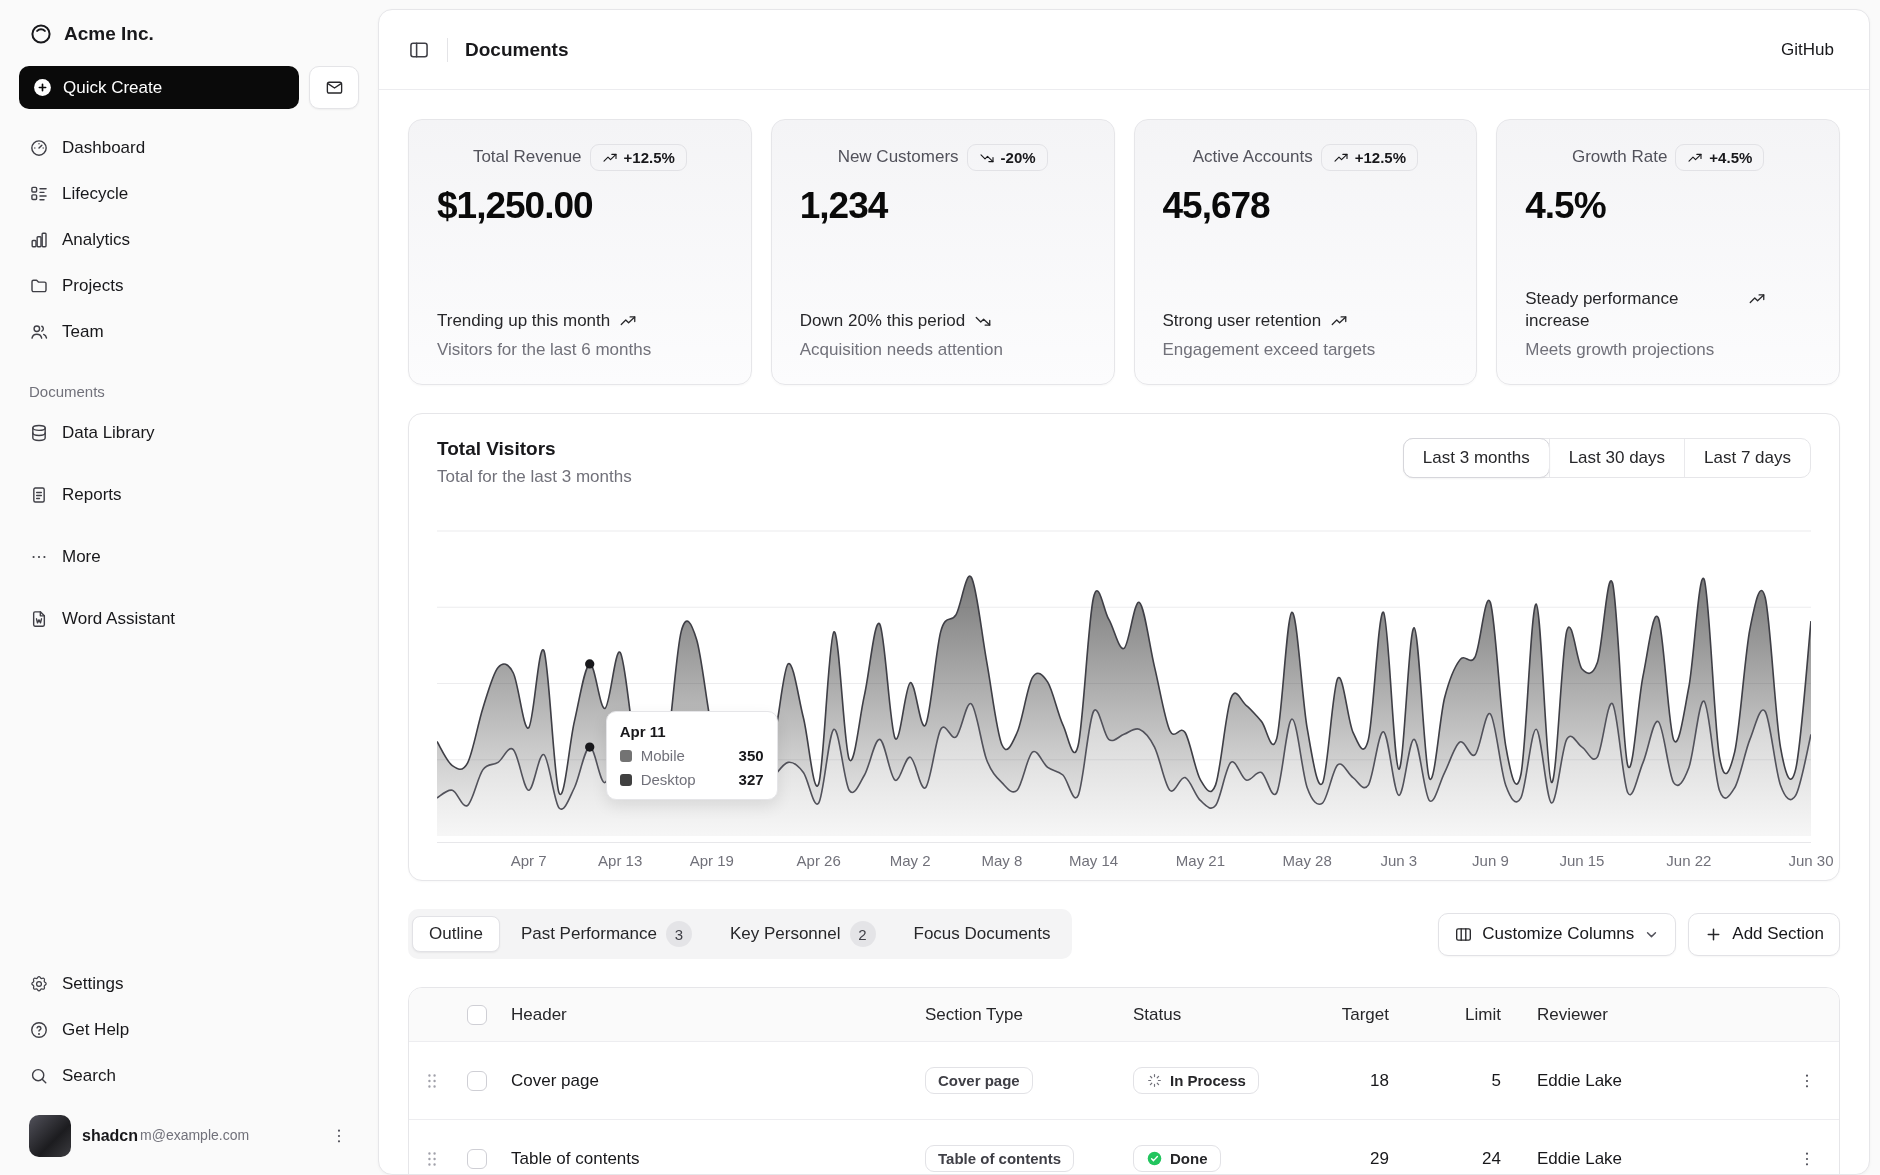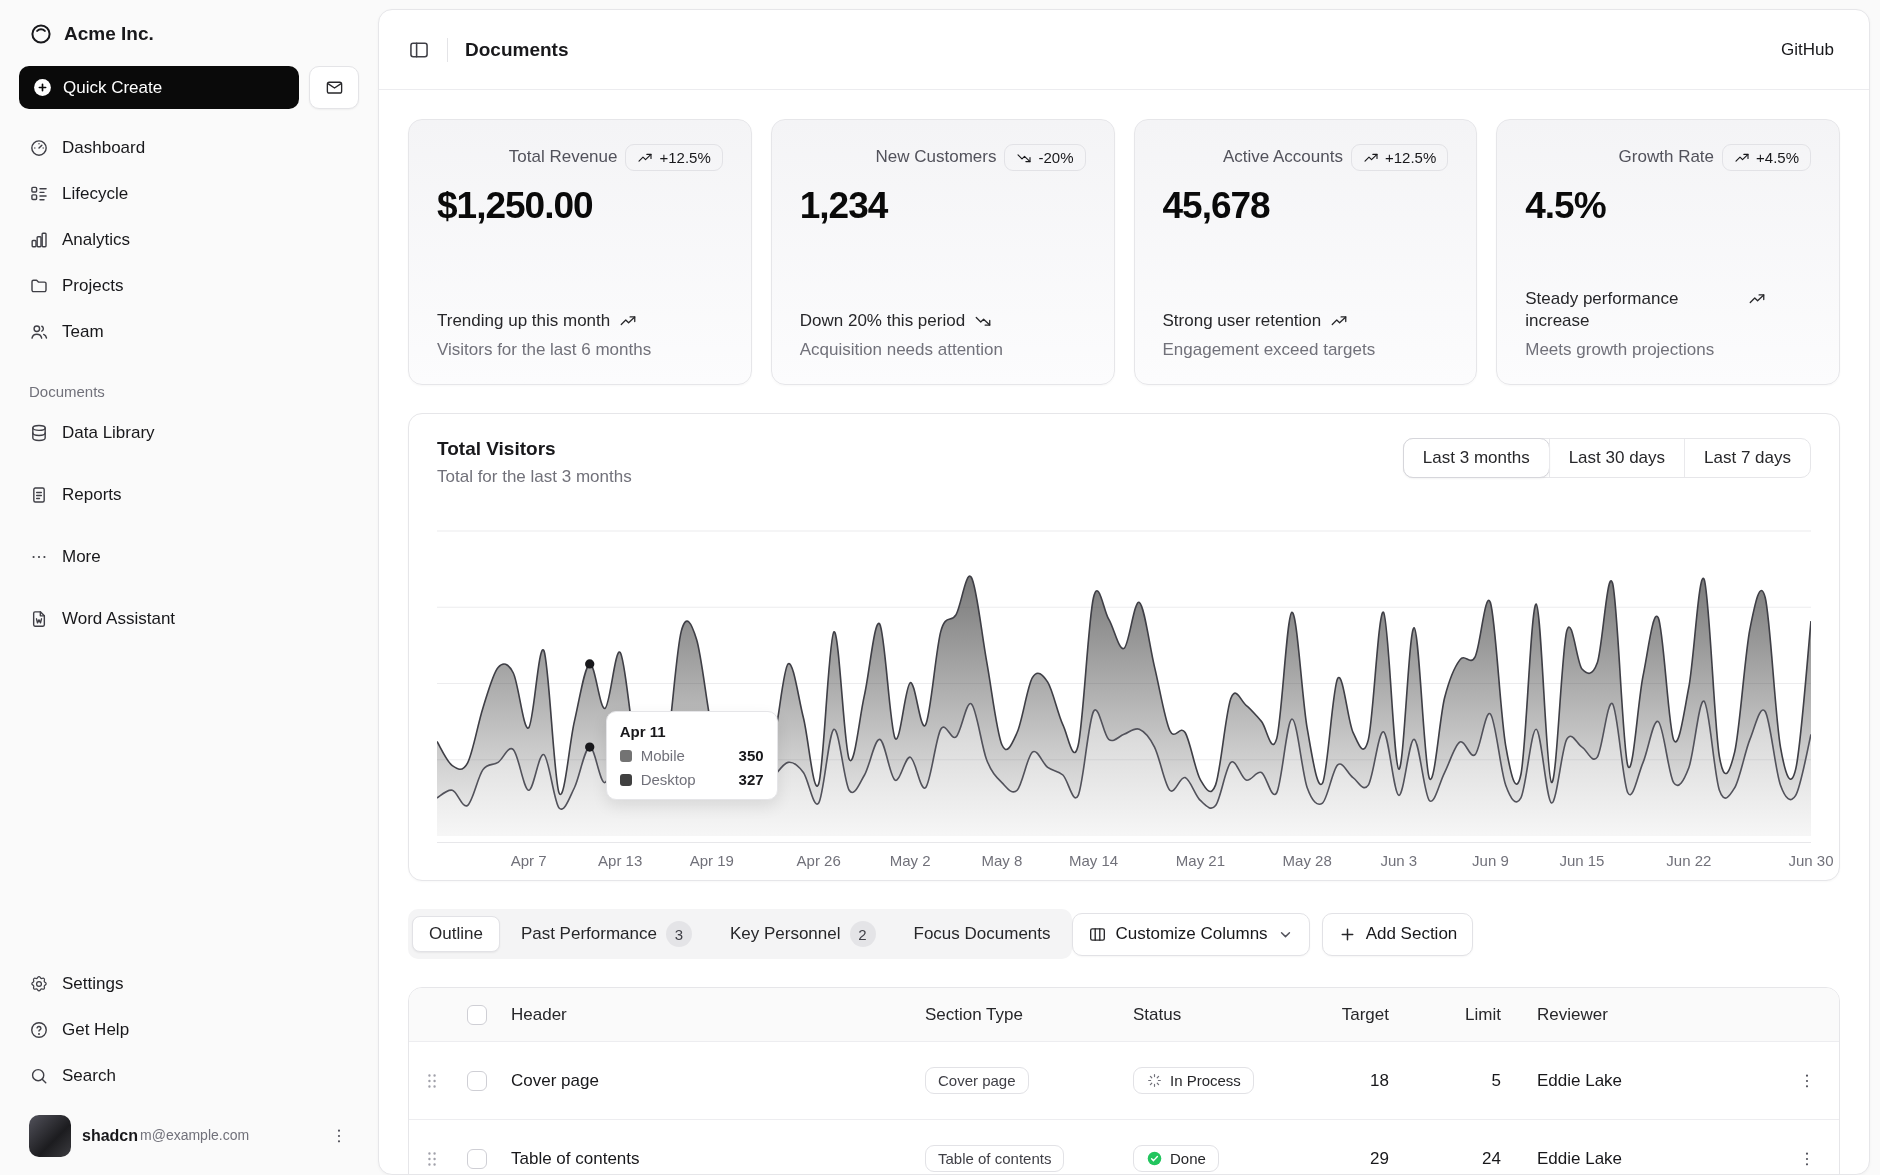--- a/index.html
+++ b/index.html
@@ -63,26 +63,26 @@
   .content { padding:29px; display:flex; flex-direction:column; gap:28px; }
 
   
   .stats { display:grid; grid-template-columns:repeat(4,1fr); gap:19px; }
   .stat-card {
     border:1px solid #e6e6e9; border-radius:14px; padding:24px 28px;
     background:linear-gradient(to top,#fcfcfd,#f4f4f6);
     height:266px; display:flex; flex-direction:column;
     box-shadow:0 1px 2px rgba(0,0,0,.03);
   }
-  .stat-top { display:flex; justify-content:flex-end; align-items:flex-start; gap:8px; }
+  .stat-top { display:flex; justify-content:center; align-items:flex-start; gap:8px; }
   .stat-title { font-size:17px; color:#52525b; padding-top:3px; }
   .badge-pill {
     display:inline-flex; align-items:center; gap:6px;
     border:1px solid #e2e2e6; border-radius:9px; padding:4px 11px;
-    font-size:15px; color:#18181b; background:transparent; white-space:nowrap;
+    font-size:15px; color:#18181b; background:transparent; white-space:nowrap;font-weight:bold;
   }
   .badge-pill .icon { width:16px; height:16px; color:#18181b; }
   .stat-value { font-size:37px; font-weight:600; letter-spacing:-1px; margin-top:14px; color:#0a0a0a; font-variant-numeric:tabular-nums; }
   .stat-footer { margin-top:auto; display:flex; flex-direction:column; gap:8px; }
   .stat-footer-main { font-size:17px; font-weight:500; color:#27272a; display:flex; align-items:flex-start; gap:9px; line-height:1.3; }
   .stat-footer-main .txt { max-width:214px; }
   .stat-footer-main .icon { width:18px; height:18px; color:#27272a; margin-top:2px; }
   .stat-footer-sub { font-size:17px; color:#71717a; }
 
   
@@ -101,21 +101,21 @@
     border-radius:10px; box-shadow:0 6px 16px rgba(0,0,0,.09); padding:11px 13px; z-index:5;
   }
   .ct-date { font-size:15px; font-weight:600; margin-bottom:4px; }
   .ct-row { display:flex; align-items:center; gap:9px; font-size:15px; color:#71717a; margin-top:7px; }
   .ct-swatch { width:12px; height:12px; border-radius:3px; flex:none; }
   .ct-val { margin-left:auto; color:#18181b; font-weight:600; font-variant-numeric:tabular-nums; }
   .x-ticks { position:relative; height:24px; margin-top:9px; }
   .x-tick { position:absolute; top:0; transform:translateX(-50%); font-size:15px; color:#71717a; white-space:nowrap; }
 
   
-  .toolbar-row { display:flex; align-items:center; }
+  .toolbar-row { display:flex; align-items:center; justify-content:space-between; }
   .tabs { display:flex; align-items:center; gap:4px; background:#f4f4f5; border-radius:10px; padding:4px; }
   .tab { display:flex; align-items:center; gap:9px; padding:7px 16px; font-size:17px; color:#27272a; border-radius:8px; border:1px solid transparent; white-space:nowrap; }
   .tab.active { background:#fff; border-color:#e2e2e6; box-shadow:0 1px 2px rgba(0,0,0,.06); }
   .tab-badge { min-width:26px; height:26px; padding:0 7px; border-radius:13px; background:#e4e4e7; display:inline-flex; align-items:center; justify-content:center; font-size:15px; color:#3f3f46; }
   .toolbar-actions { display:flex; gap:12px; }
   .btn-outline {
     display:inline-flex; align-items:center; gap:9px; border:1px solid #e2e2e6; background:#fff;
     border-radius:10px; padding:0 15px; height:43px; font-size:17px; font-weight:500; color:#18181b;
     box-shadow:0 1px 2px rgba(0,0,0,.04); font-family:inherit;
   }

